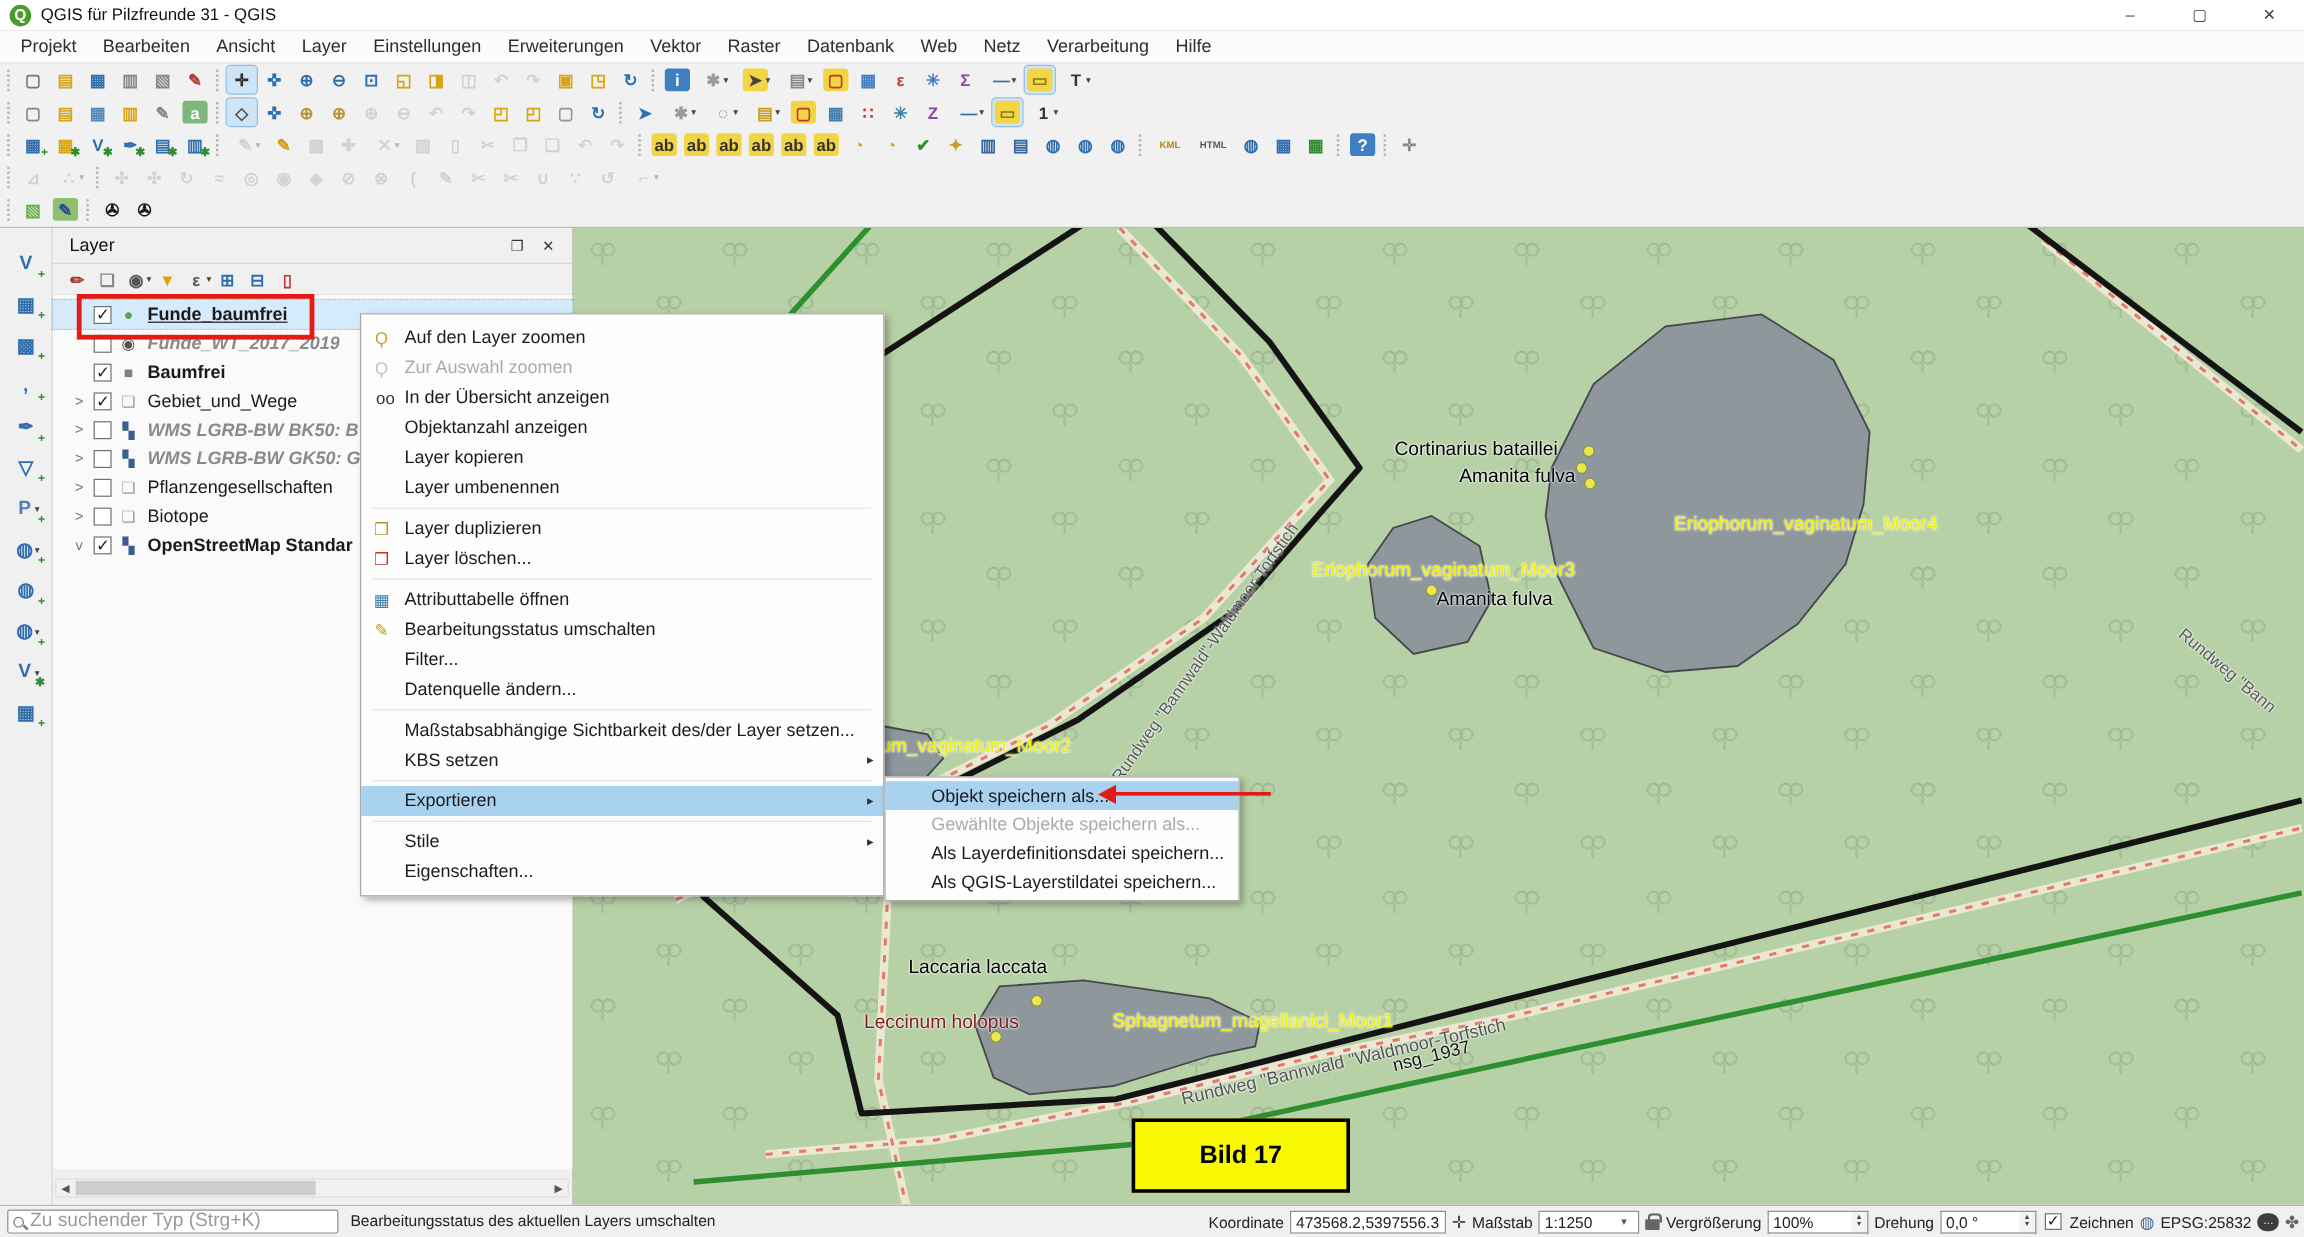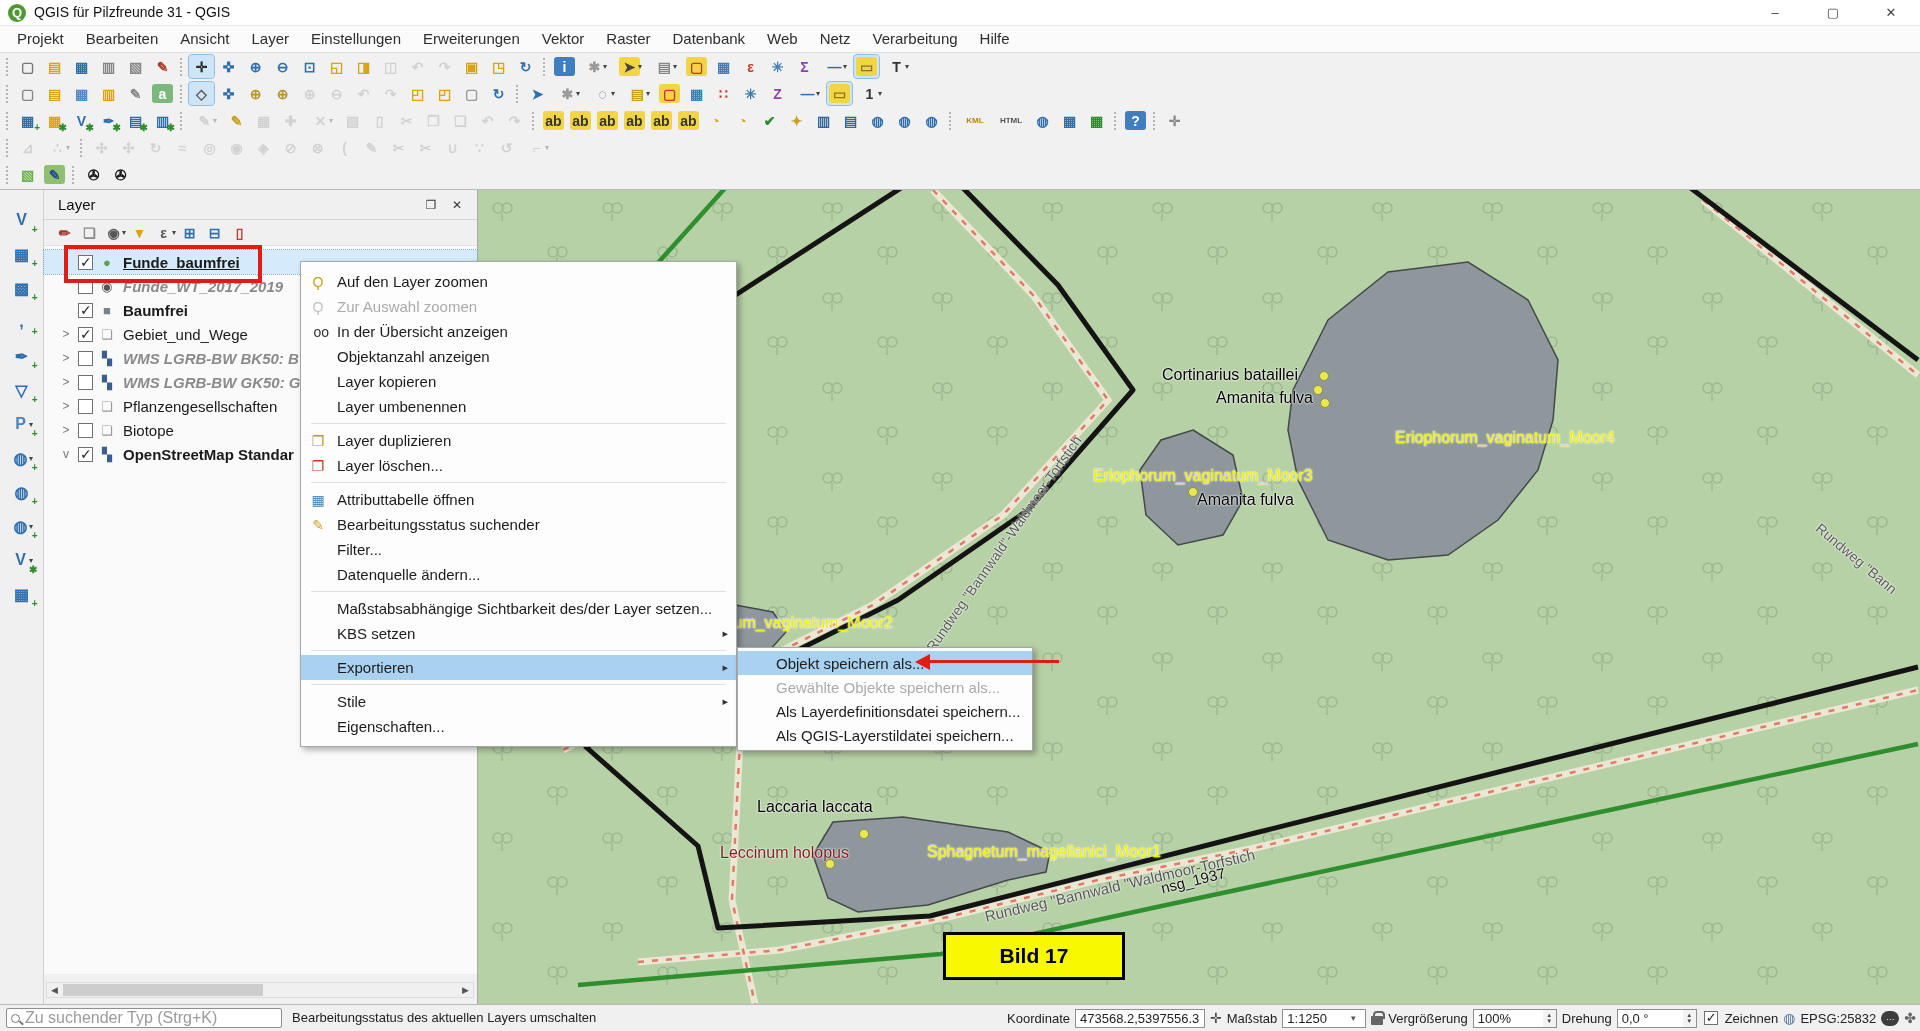--- a/index.html
+++ b/index.html
@@ -53,21 +53,21 @@
   .lrow .llabel.bold { font-weight:bold; } .lrow .llabel.italic { font-style:italic; }
   .lrow .llabel.gray { color:#8a8a8a; } .lrow .llabel.underline { text-decoration:underline; }
   #panel-scroll { position:absolute; left:2px; bottom:6px; width:428px; height:16px; background:#f0f0f0; border:1px solid #dcdcdc; }
   #panel-scroll .sarrow { position:absolute; top:0; width:15px; height:14px; text-align:center; font-size:9px; line-height:14px; color:#555; }
   #scroll-thumb { position:absolute; left:16px; top:1px; width:200px; height:12px; background:#cdcdcd; }
 
   
   #map { position:absolute; left:478px; top:190px; width:1442px; height:814px; background:#b7d1a6; overflow:hidden; }
   .mlabel { position:absolute; white-space:nowrap; font-size:16px; color:#000; text-shadow:0 0 2px #ffffff,0 0 2px #ffffff; transform-origin:0 0; }
   .dot { position:absolute; width:10px; height:10px; border-radius:5px; background:#e9e94f; border:1px solid #8f8f45; }
-  #bild-box { position:absolute; left:465px; top:742px; width:182px; height:48px; background:#f8f800; border:3px solid #000; display:flex; align-items:center; justify-content:center; font-size:21px; font-weight:bold; color:#000; }
+  #bild-box { position:absolute; left:465px; top:742px; width:182px; height:62px; background:#f8f800; border:3px solid #000; display:flex; align-items:center; justify-content:center; font-size:21px; font-weight:bold; color:#000; }
 
   
   #context-menu { position:absolute; left:300px; top:261px; width:437px; background:#fdfdfd; border:1px solid #a7a7a7; box-shadow:3px 3px 6px rgba(0,0,0,0.3); padding:7px 0; z-index:50; }
   .mrow { height:25px; display:flex; align-items:center; padding:0 8px 0 6px; }
   .mrow .micon { width:22px; text-align:center; font-size:14px; flex:none; }
   .mrow .mlabeltx { font-size:15px; color:#1c1c1c; margin-left:8px; flex:1; white-space:nowrap; }
   .mrow .arrow { font-size:11px; color:#333; }
   .mrow.hl { background:#a9d1f0; }
   .mrow.dis .mlabeltx, .mrow.dis .arrow { color:#ababab; }
   .mrow.sep { height:9px; padding:0; } .mrow.sep::before { content:""; display:block; width:100%; height:1px; background:#e0e0e0; margin:4px 10px; }
@@ -1006,21 +1006,21 @@
       
       
     </div>
     <div class="mrow">
       <span class="micon" style="color: rgb(63, 127, 174);">▦</span>
       <span class="mlabeltx">Attributtabelle öffnen</span>
       <span class="arrow"></span>
     </div>
     <div class="mrow">
       <span class="micon" style="color: rgb(200, 160, 32);">✎</span>
-      <span class="mlabeltx">Bearbeitungsstatus suchender</span>
+      <span class="mlabeltx">Bearbeitungsstatus umschalten</span>
       <span class="arrow"></span>
     </div>
     <div class="mrow">
       <span class="micon"></span>
       <span class="mlabeltx">Filter...</span>
       <span class="arrow"></span>
     </div>
     <div class="mrow">
       <span class="micon"></span>
       <span class="mlabeltx">Datenquelle ändern...</span>

